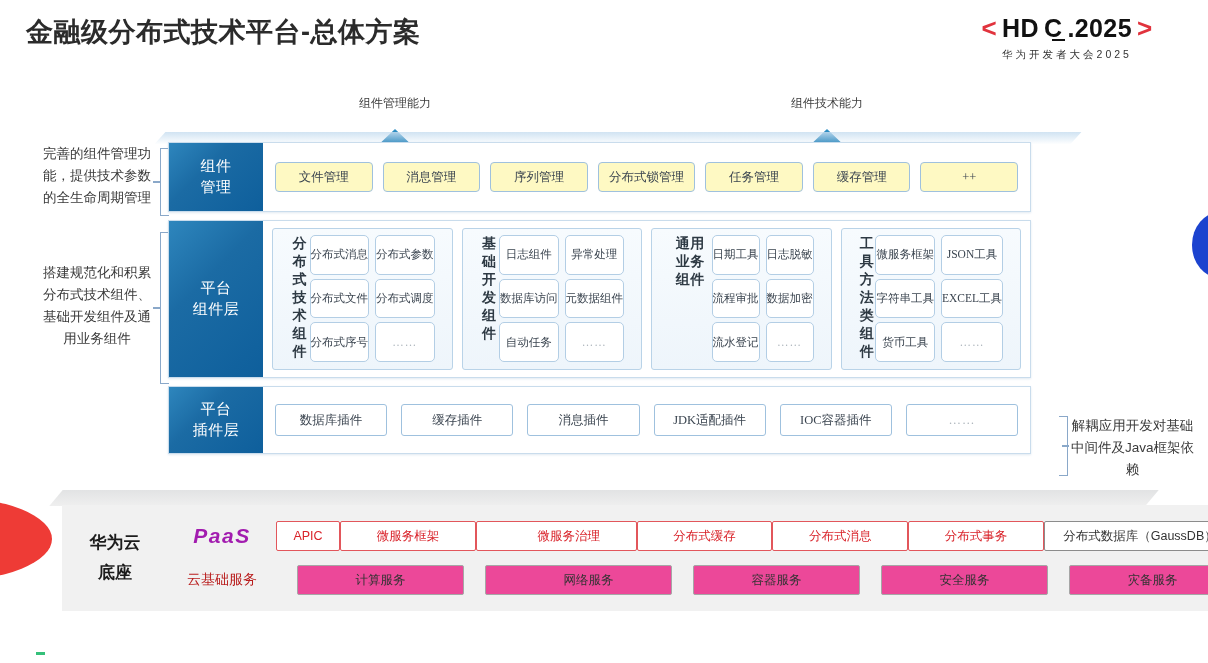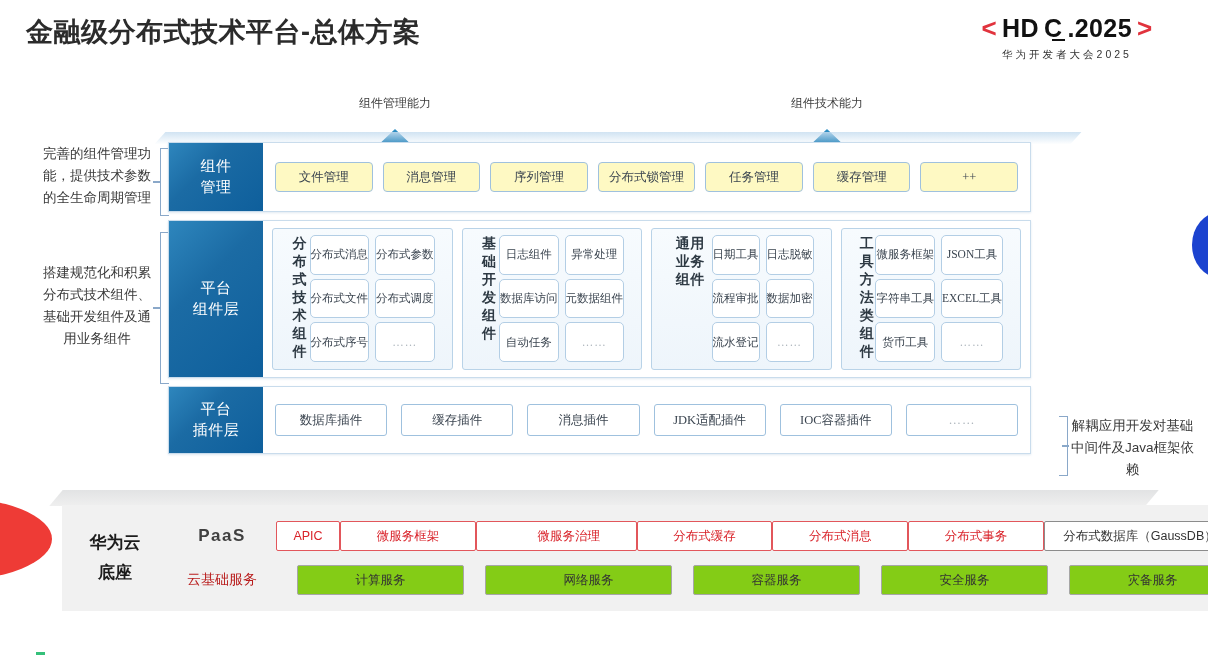--- a/index.html
+++ b/index.html
@@ -182,31 +182,31 @@
     flex: 0 0 106px; text-align: center;
     font-size: 17px; font-weight: bold; color: #1c1c1c;
     line-height: 30px;
   }
   .base-rows { flex: 1 1 auto; padding-right: 14px; }
   .base-row { display: flex; align-items: center; height: 32px; }
   .base-row + .base-row { margin-top: 12px; }
   .base-row-label {
     flex: 0 0 108px; text-align: center; white-space: nowrap;
   }
-  .lbl-paas { font-size: 17px; font-weight: bold; color: #404040; letter-spacing: 1.5px; }
+  .lbl-paas { font-size: 21px; font-weight: bold; color: #a21caf; letter-spacing: 1.5px; font-style: italic; }
   .lbl-iaas { font-size: 14px; color: #b91c1c; }
   .base-row-items { flex: 1 1 auto; display: flex; }
   .base-chip {
     height: 30px; border-radius: 2px; background: #ffffff;
     display: flex; align-items: center; justify-content: center;
     font-size: 12.5px; white-space: nowrap; padding: 0 6px;
   }
   .base-chip.red { border: 1.6px solid #e2565b; color: #d9232a; }
   .base-chip.gray { border: 1.6px solid #8c8c8c; color: #333333; }
-  .base-chip.plain { border: 1.3px solid #a6a6a6; color: #333333; background: #84cc16; margin-left: 21px; }
+  .base-chip.plain { border: 1.3px solid #a6a6a6; color: #333333; background: #ec4899; margin-left: 21px; }
 </style>
 </head>
 <body>
 
 <div class="page">
 
   <div class="title">金融级分布式技术平台-总体方案</div>
 
   <div class="hdc-logo">
     <div class="hdc-main">

